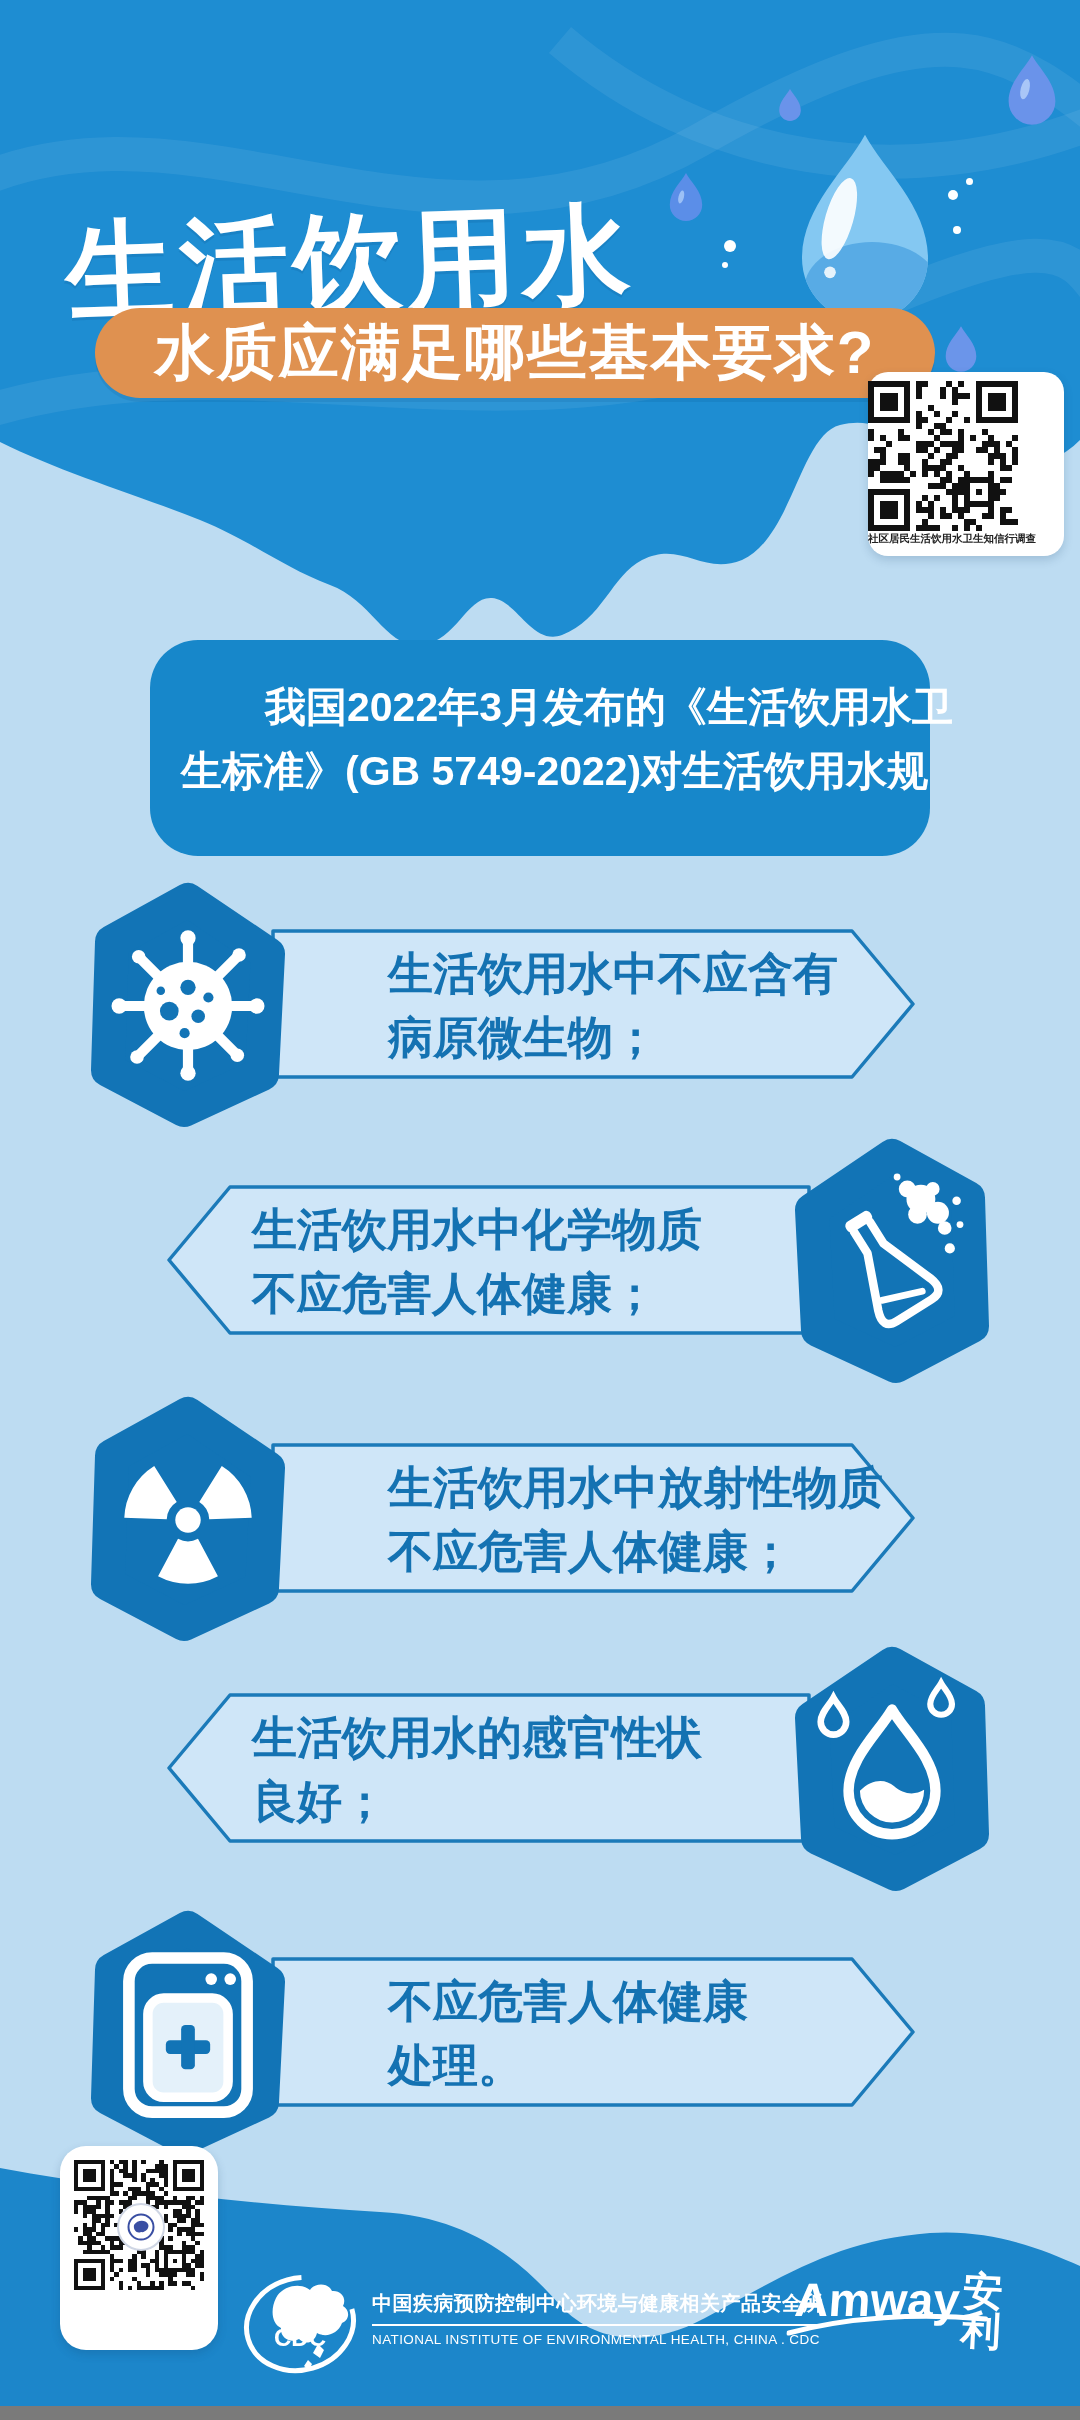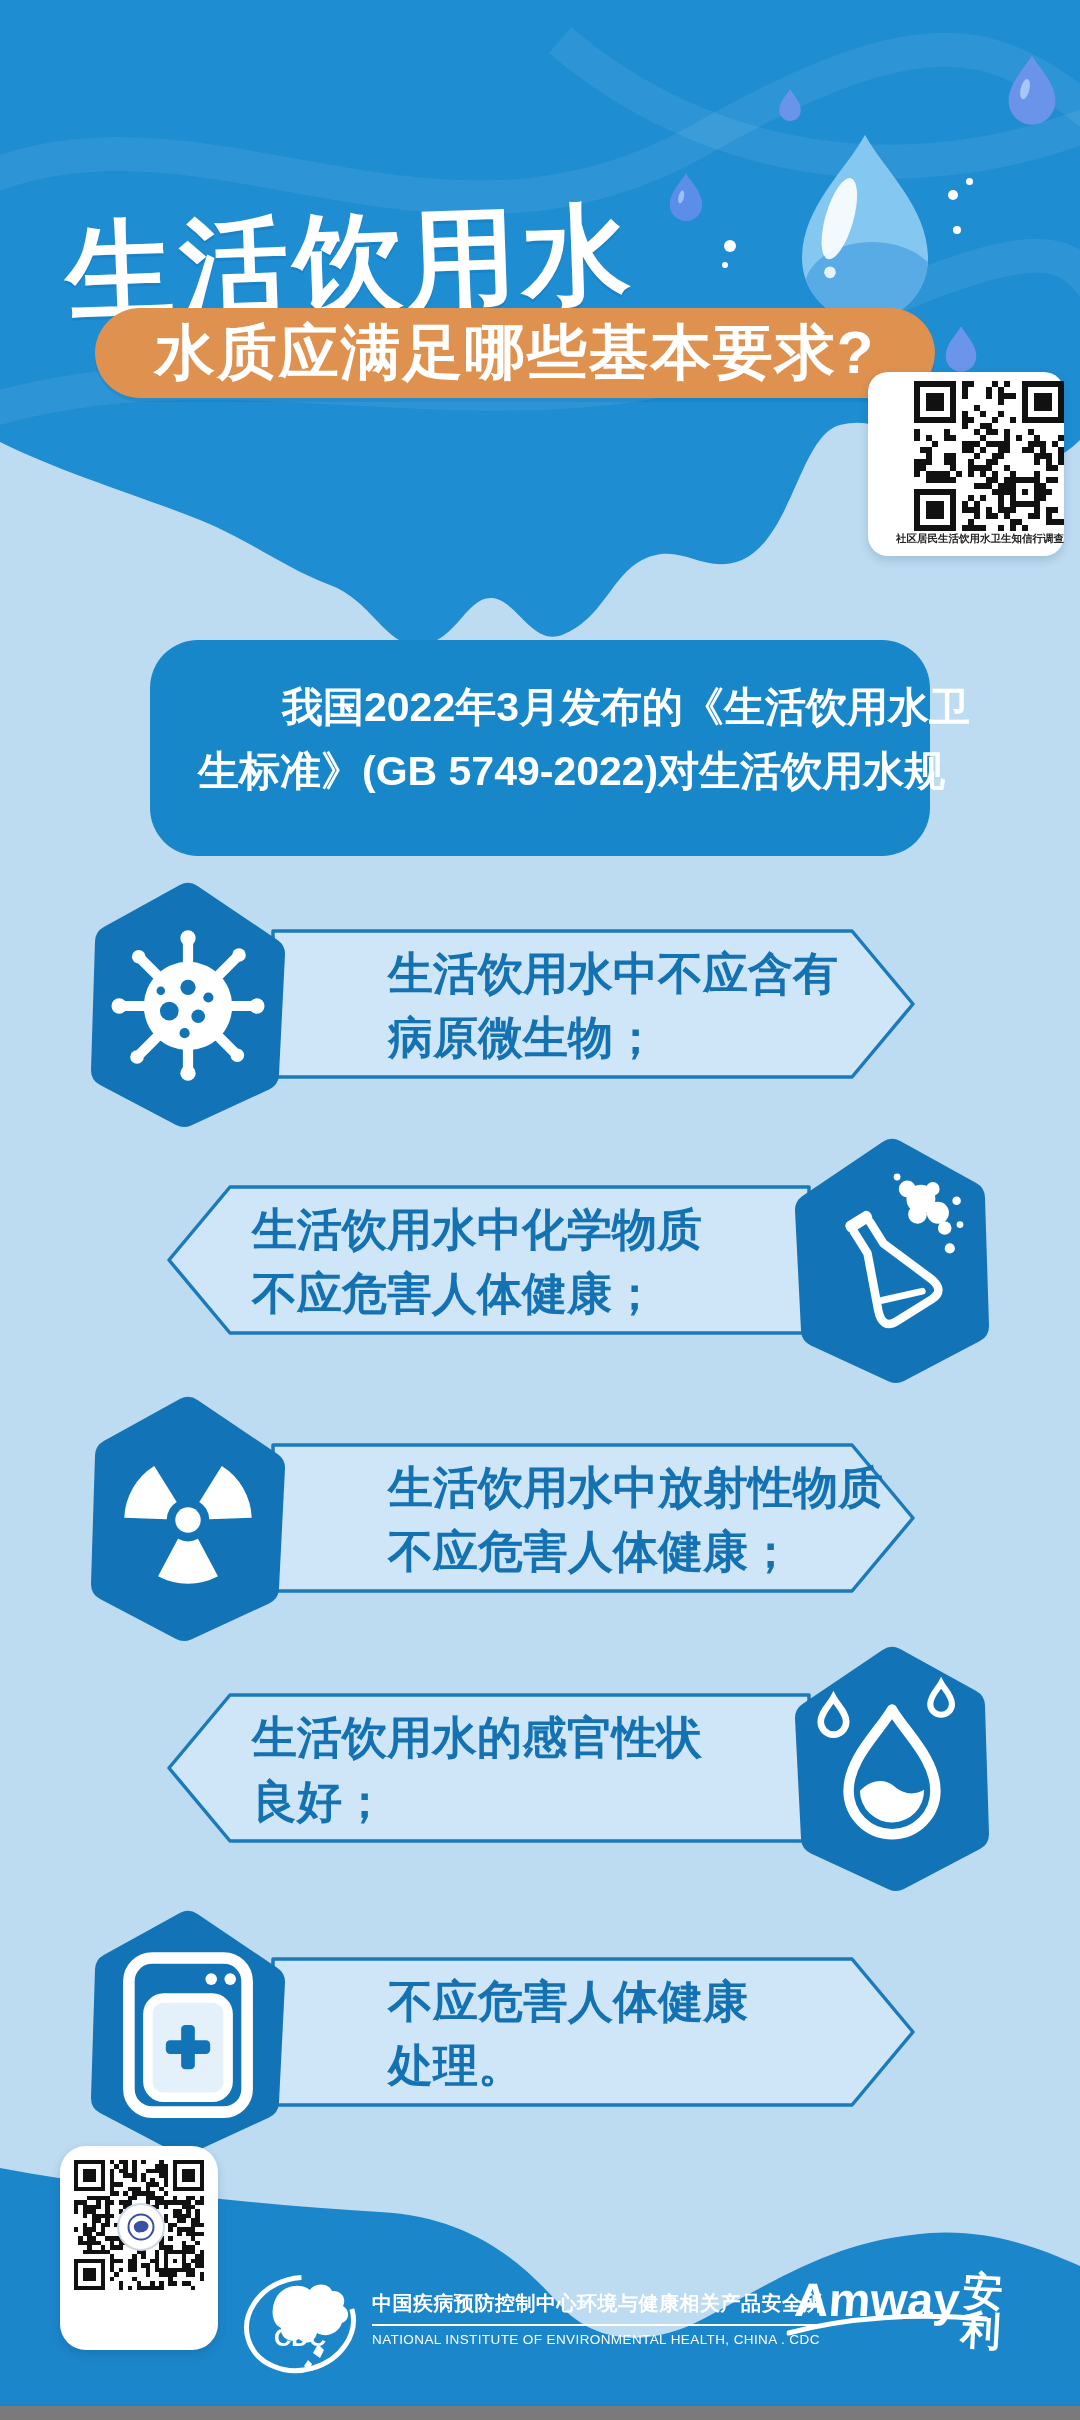--- a/index.html
+++ b/index.html
@@ -19,29 +19,29 @@
     position:absolute;left:95px;top:308px;width:840px;height:90px;
     background:#df9150;border-radius:60px;
     display:flex;align-items:center;justify-content:center;
     box-shadow:0 4px 0 rgba(0,60,110,.10);
   }
   .subtitle-pill span{font-size:60px;font-weight:bold;color:#ffffff;letter-spacing:2px;}
   
   .qr-card-top{
     position:absolute;left:868px;top:372px;width:196px;height:184px;
     background:#ffffff;border-radius:20px;box-shadow:0 4px 10px rgba(20,60,100,.18);
-    display:flex;flex-direction:column;align-items:flex-end;
+    display:flex;flex-direction:column;align-items:flex-start;
   }
   .qr-card-top .qr-box{width:150px;height:150px;margin-top:9px;}
   .qr-caption{font-size:10.5px;font-weight:bold;color:#222;margin-top:1px;white-space:nowrap;}
   
   .intro-card{
     position:absolute;left:150px;top:640px;width:780px;height:216px;
     background:#1787ca;border-radius:48px;color:#ffffff;
-    padding:36px 48px;box-sizing:border-box;
+    padding:36px 31px;box-sizing:border-box;
   }
   .intro-card .ln{font-size:41px;font-weight:bold;line-height:1.56;white-space:nowrap;}
   .intro-card .ln.indent{margin-left:84px;}
   
   .row{position:absolute;left:0;width:1080px;height:252px;}
   .banner{position:absolute;top:48px;width:646px;height:152px;}
   .banner.at-left{left:270px;}
   .banner.at-right{left:166px;}
   .banner-text{position:absolute;top:62px;color:#1472b2;font-weight:bold;font-size:45px;line-height:1.42;white-space:nowrap;}
   .banner-text.at-left{left:388px;}

